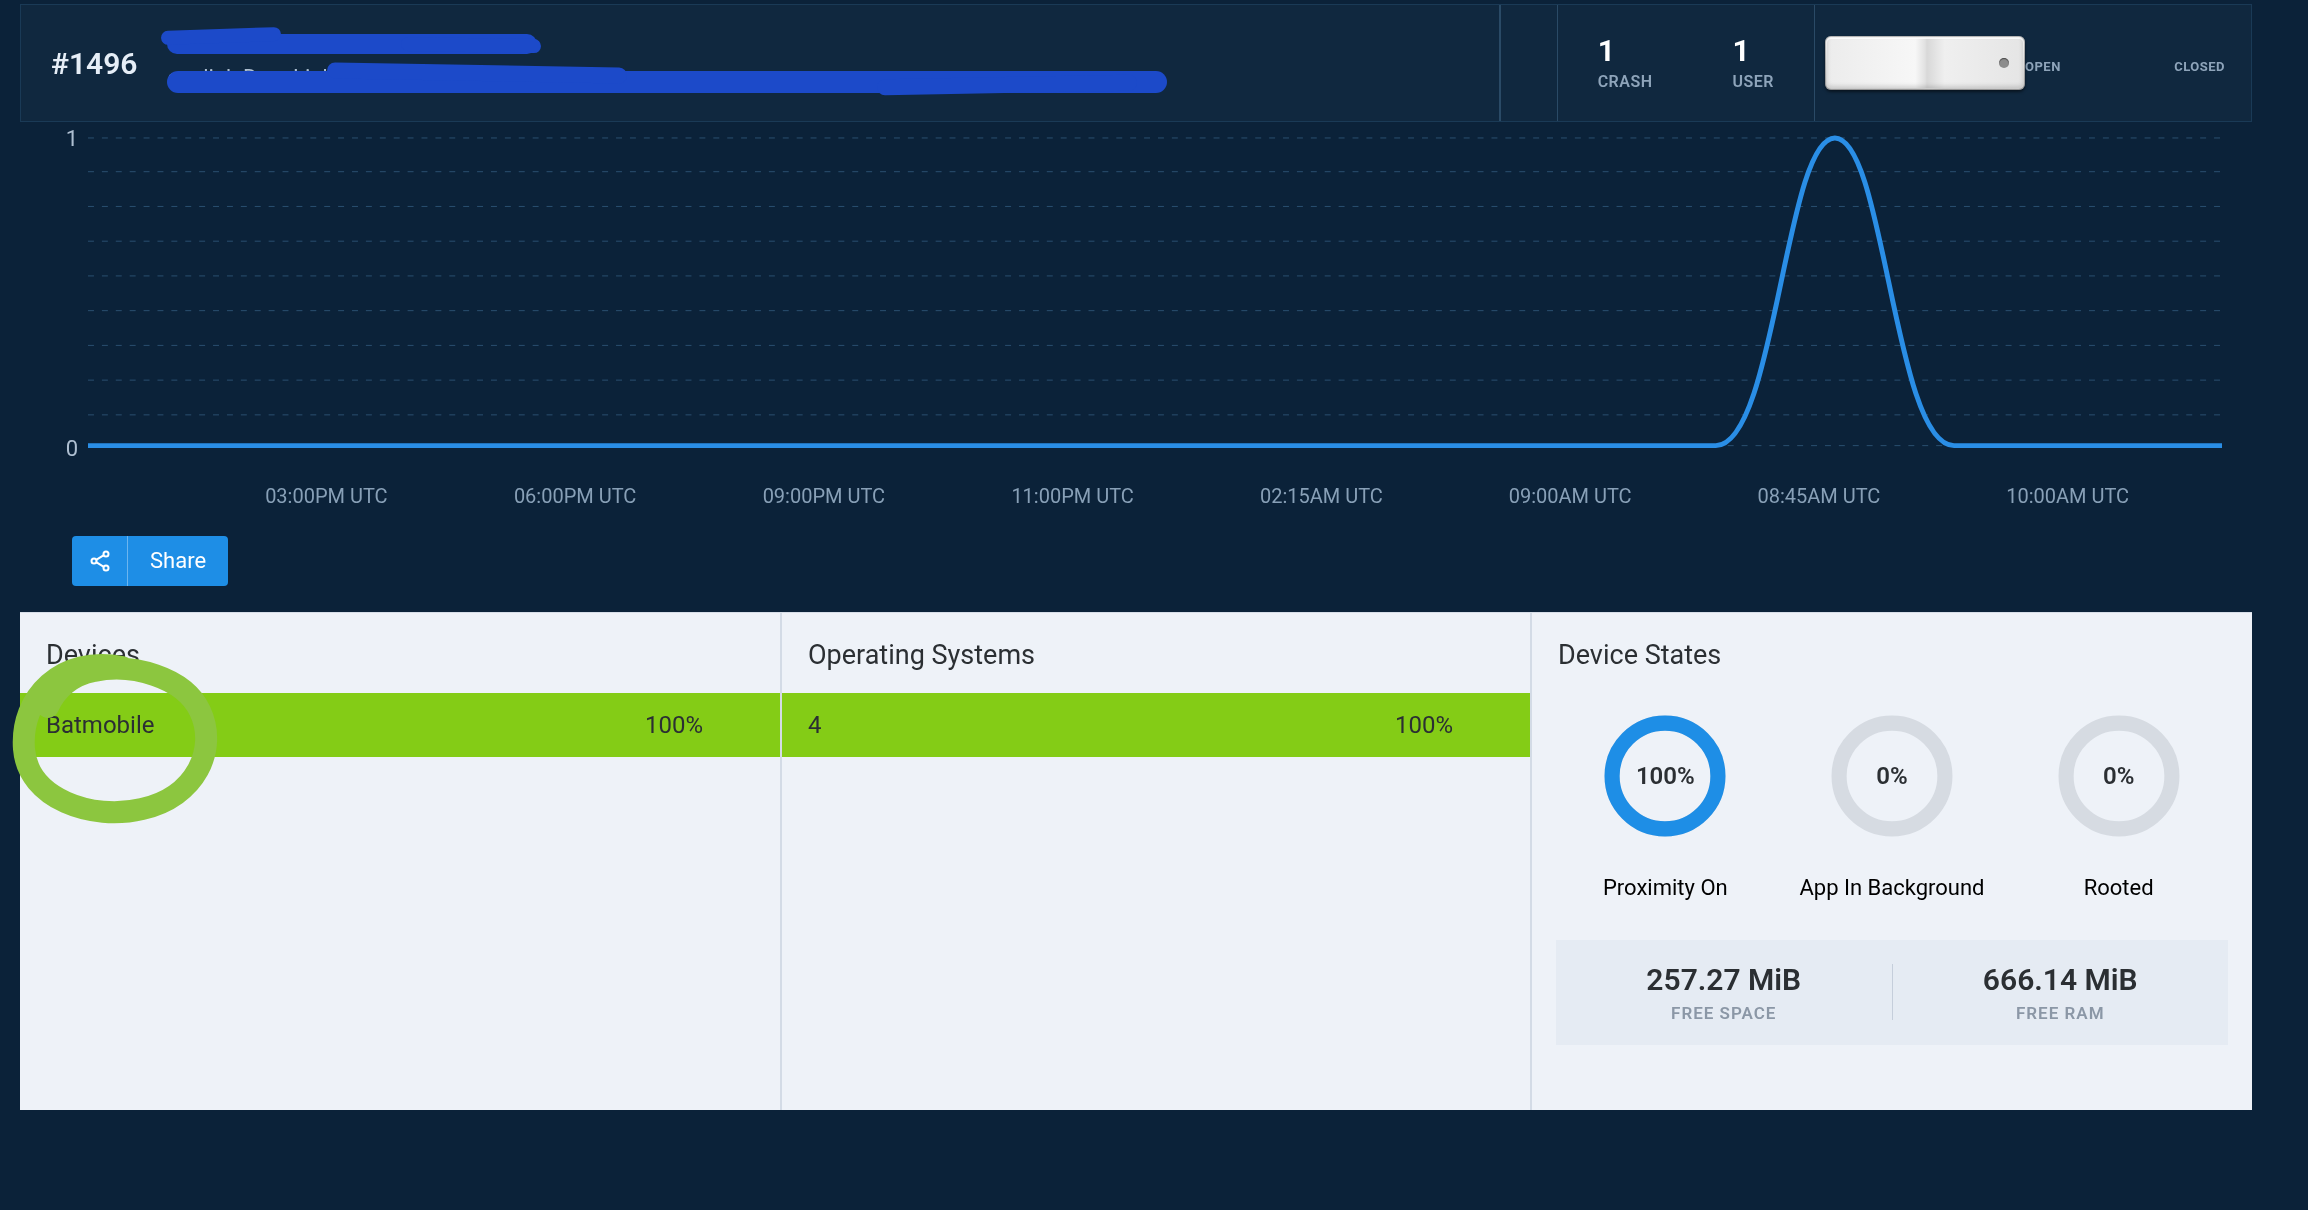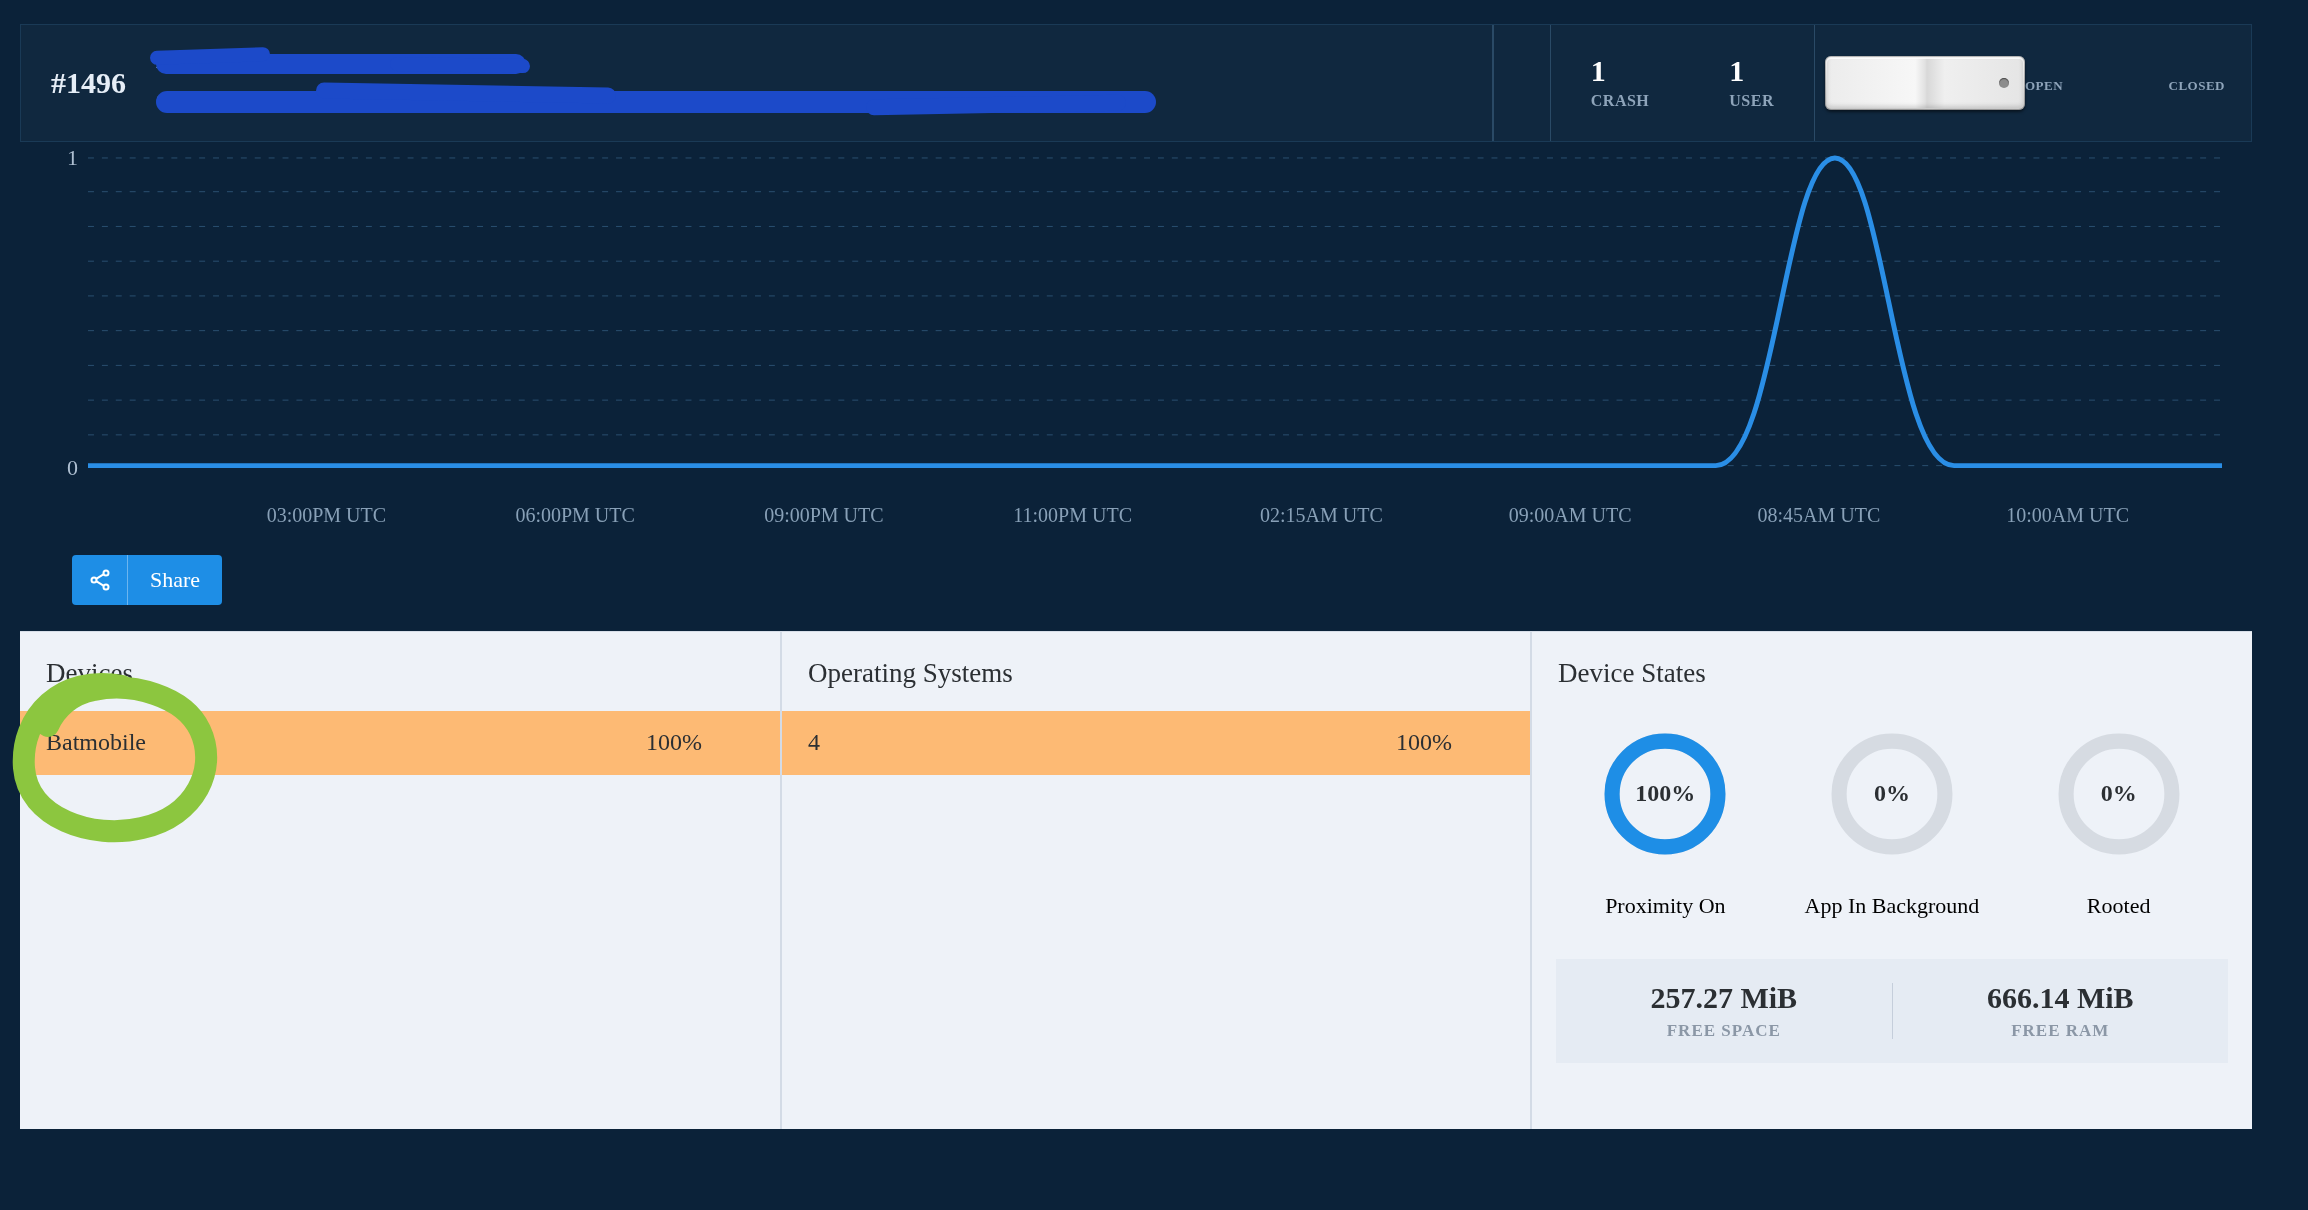--- a/index.html
+++ b/index.html
@@ -3,21 +3,21 @@
 <meta charset="utf-8">
 <style>
   * { box-sizing: border-box; margin: 0; padding: 0; }
   html, body { width: 100%; height: 100%; }
   body {
     background: #0b2239;
     font-family: -apple-system, BlinkMacSystemFont, "Segoe UI", Roboto, Helvetica, Arial, sans-serif;
     color: #c7d2de;
     font-size: 14px;
   }
-  .page { width: 2272px; min-height: 1210px; padding: 24px 20px 0 20px; position: relative; font-family: Liberation Serif, serif; }
+  .page { width: 2272px; min-height: 1210px; padding: 4px 20px 0 20px; position: relative; }
 
   
   .header {
     background: #10283f;
     border: 1px solid #1a3a56;
     display: flex;
     align-items: stretch;
     height: 118px;
   }
   .issue-id-block {
@@ -127,21 +127,21 @@
   .p-divider { width: 2px; background: #d3dbe6; }
 
   .panel.devices { width: 760px; }
   .panel.os { flex: 1; border-radius: 24px; }
   .panel.states { width: 720px; }
 
   .table-row {
     display: flex; align-items: center; height: 64px; padding: 0 26px;
     font-size: 24px; color: #2b2f33;
   }
-  .table-row.highlight { background: #fdba74; }
+  .table-row.highlight { background: #84cc16; }
   .tc-name { flex: 1; }
   .tc-pct { width: 160px; text-align: center; }
 
   
   .gauge-row { display: flex; justify-content: space-around; padding: 20px 20px 0 20px; }
   .gauge-col { display: flex; flex-direction: column; align-items: center; width: 210px; }
   .gauge { width: 126px; height: 126px; position: relative; }
   .gauge svg { width: 100%; height: 100%; }
   .gauge-text {
     position: absolute; left: 0; right: 0; top: 0; bottom: 0;

